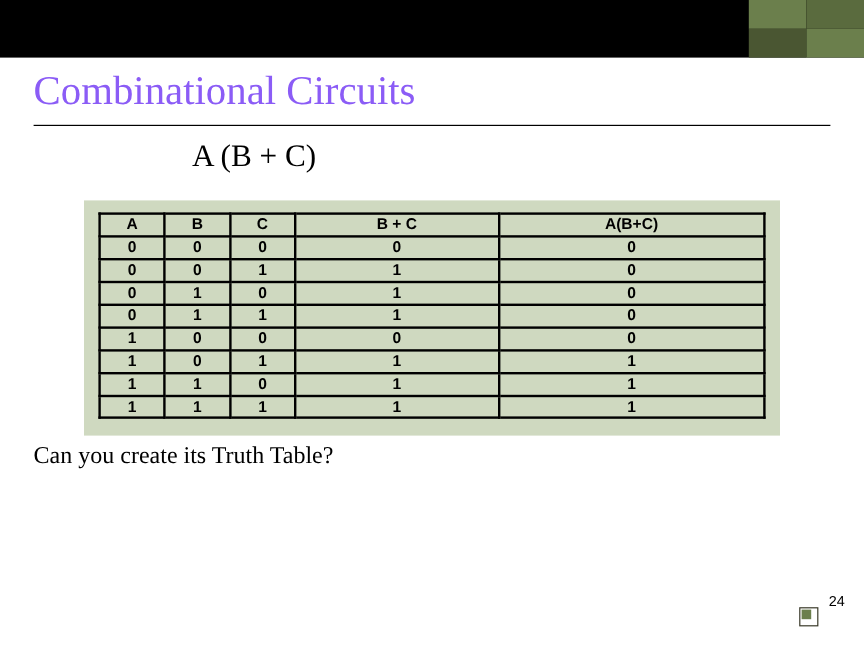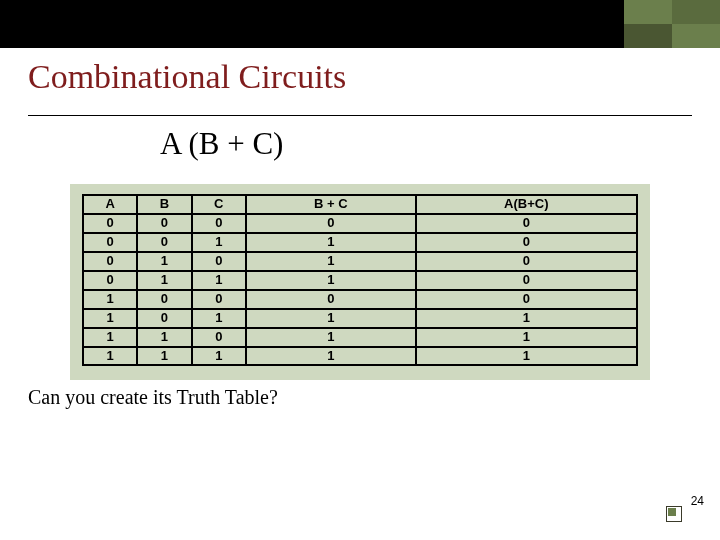--- a/index.html
+++ b/index.html
@@ -31,31 +31,31 @@
   }
   .sq1 { background: #6b7f4c; }
   .sq2 { background: #5a6b3e; }
   .sq3 { background: #4a5632; }
   .title-block {
     margin: 10px 28px 0 28px;
   }
   .title {
     font-size: 34px;
     font-weight: normal;
-    color: #7f1d1d;
-    margin: 0 0 19px 0;
+    color: #8b5cf6;
+    margin: 0 0 8px 0;
   }
   .rule {
     border: none;
     border-top: 1.5px solid #000;
     margin: 0;
   }
   .expr {
     text-align: center;
-    font-size: 31px;
+    font-size: 26px;
     margin: 10px 0 22px 160px;
     text-align: left;
   }
   .table-wrap {
     margin: 0 70px;
     background: #cfd9c0;
     padding: 10px 12px 14px 12px;
   }
   table.truth {
     width: 100%;

